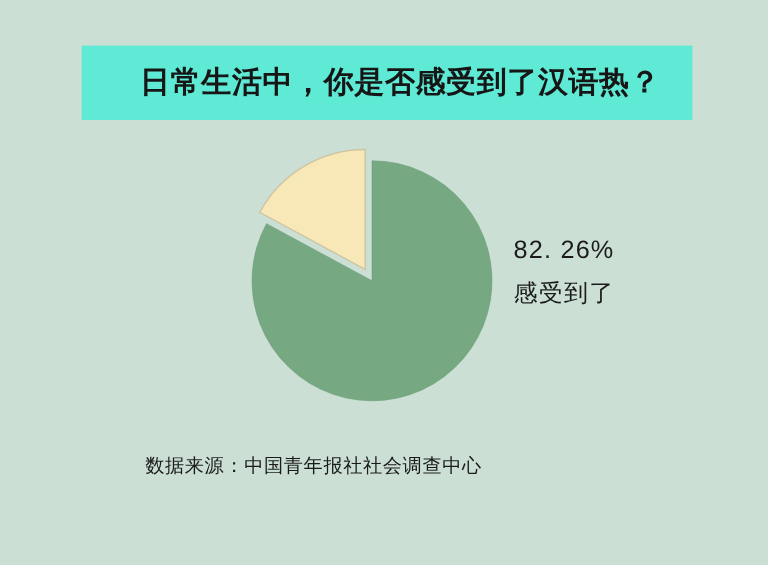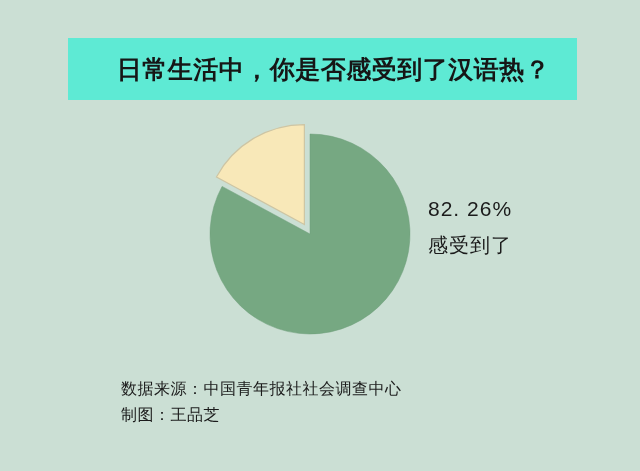--- a/index.html
+++ b/index.html
@@ -106,16 +106,15 @@
     <path id="slice-secondary" d="M 304.37 224.55 L 216.44 176.93 A 100 100 0 0 1 304.37 124.55 Z" fill="#f8e8b8" stroke="#cdc5a4" stroke-width="1.2"></path>
   </svg>
 
   <div id="data-label">
     <span id="label-value">82. 26%</span>
     <span id="label-name">感受到了</span>
   </div>
 
   <div id="footer">
     <div>数据来源：中国青年报社社会调查中心</div>
-    <div>制图：王品芝</div>
   </div>
 
 </div>
 
 </body></html>

